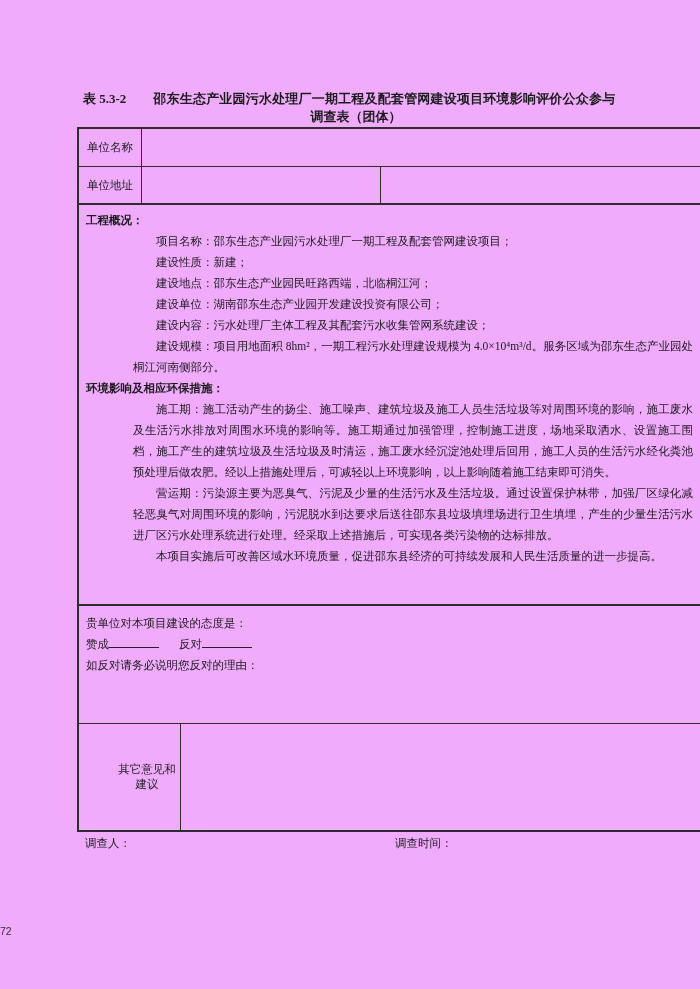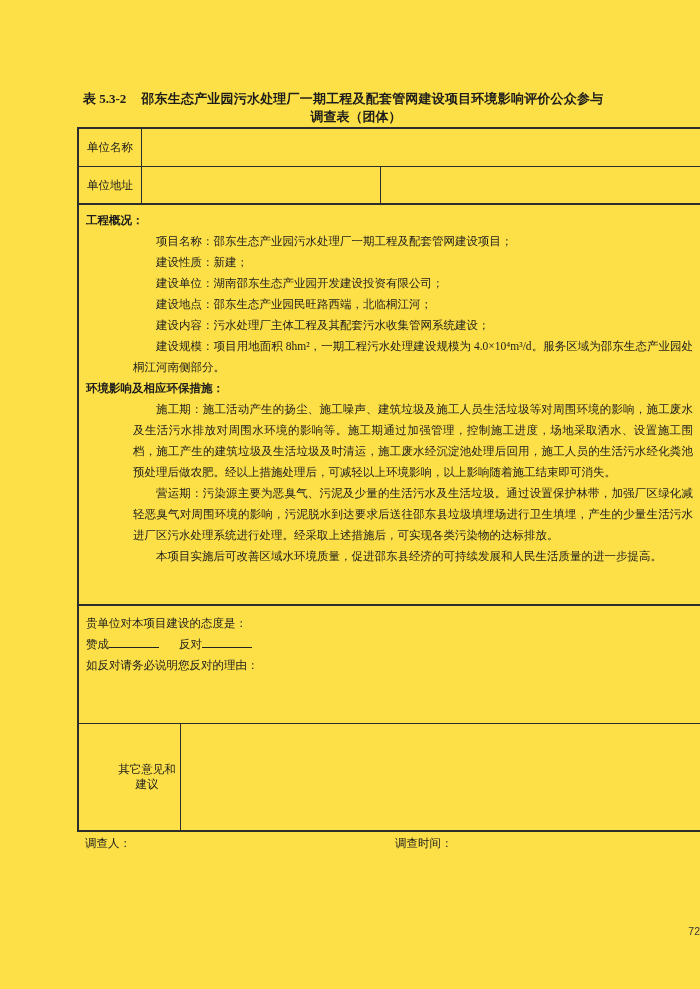--- a/index.html
+++ b/index.html
@@ -1,25 +1,25 @@
 <!DOCTYPE html>
 <html><head>
 <meta charset="utf-8">
 <style>
   * { margin:0; padding:0; box-sizing:border-box; }
   html,body { background:#fff; }
   .page {
-    position:relative; width:700px; height:989px; background:#fde047;
+    position:relative; width:700px; height:989px; background:#f0abfc;
     font-family:"Liberation Serif","DejaVu Serif",serif; color:#1c1c1c;
     overflow:hidden;
   }
   
   .doc-title { position:absolute; top:90px; left:83px; width:546px; font-weight:bold; font-size:13px; line-height:17px; }
   .title-line1 { display:flex; }
-  .title-main { margin-left:15px; letter-spacing:0.2px; }
+  .title-main { margin-left:27px; letter-spacing:0.2px; }
   .title-line2 { text-align:center; margin-top:1px; }
   
   .form-table {
     position:absolute; top:127px; left:77px; width:625px; height:705px;
     border:2px solid #2d2d2d; display:flex; flex-direction:column;
     font-size:11.5px;
   }
   .row { display:flex; overflow:hidden; }
   .row1 { height:38px; border-bottom:1px solid #2d2d2d; }
   .row2 { height:38px; border-bottom:2px solid #2d2d2d; }
@@ -48,21 +48,21 @@
   }
   .blank-gap { margin-right:20px; }
   .reason-area { height:38px; }
   
   .center-both { text-align:center;padding-left:35px; }
   
   .footer-line { position:absolute; top:836px; left:83px; width:544px; font-size:11.5px; }
   .surveyor { position:absolute; left:2px; }
   .survey-time { position:absolute; left:312px; }
   .page-number {
-    position:absolute; top:925px; left:0; width:700px; text-align:right;
+    position:absolute; top:925px; left:0; width:700px; text-align:left;
     font-family:"Liberation Sans","DejaVu Sans",sans-serif; font-size:10.5px; color:#333;
   }
 </style>
 </head>
 <body>
 
 <div class="page">
 
   <div class="doc-title">
     <div class="title-line1">
@@ -82,22 +82,22 @@
     <div class="row row2">
       <div class="cell label-cell w-label">单位地址</div>
       <div class="cell value-cell w-address"></div>
       <div class="cell value-cell"></div>
     </div>
 
     <div class="row row3 block-cell">
       <div class="bold">工程概况：</div>
       <div class="indent">项目名称：邵东生态产业园污水处理厂一期工程及配套管网建设项目；</div>
       <div class="indent">建设性质：新建；</div>
+      <div class="indent">建设地点：邵东生态产业园民旺路西端，北临桐江河；</div>
       <div class="indent">建设单位：湖南邵东生态产业园开发建设投资有限公司；</div>
-      <div class="indent">建设地点：邵东生态产业园民旺路西端，北临桐江河；</div>
       <div class="indent">建设内容：污水处理厂主体工程及其配套污水收集管网系统建设；</div>
       <div class="indent">建设规模：项目用地面积 8hm²，一期工程污水处理建设规模为 4.0×10⁴m³/d。服务区域为邵东生态产业园处桐江河南侧部分。</div>
       <div class="bold">环境影响及相应环保措施：</div>
       <div class="indent">施工期：施工活动产生的扬尘、施工噪声、建筑垃圾及施工人员生活垃圾等对周围环境的影响，施工废水及生活污水排放对周围水环境的影响等。施工期通过加强管理，控制施工进度，场地采取洒水、设置施工围档，施工产生的建筑垃圾及生活垃圾及时清运，施工废水经沉淀池处理后回用，施工人员的生活污水经化粪池预处理后做农肥。经以上措施处理后，可减轻以上环境影响，以上影响随着施工结束即可消失。</div>
       <div class="indent">营运期：污染源主要为恶臭气、污泥及少量的生活污水及生活垃圾。通过设置保护林带，加强厂区绿化减轻恶臭气对周围环境的影响，污泥脱水到达要求后送往邵东县垃圾填埋场进行卫生填埋，产生的少量生活污水进厂区污水处理系统进行处理。经采取上述措施后，可实现各类污染物的达标排放。</div>
       <div class="indent">本项目实施后可改善区域水环境质量，促进邵东县经济的可持续发展和人民生活质量的进一步提高。</div>
 
     </div>
 
     <div class="row row4">

